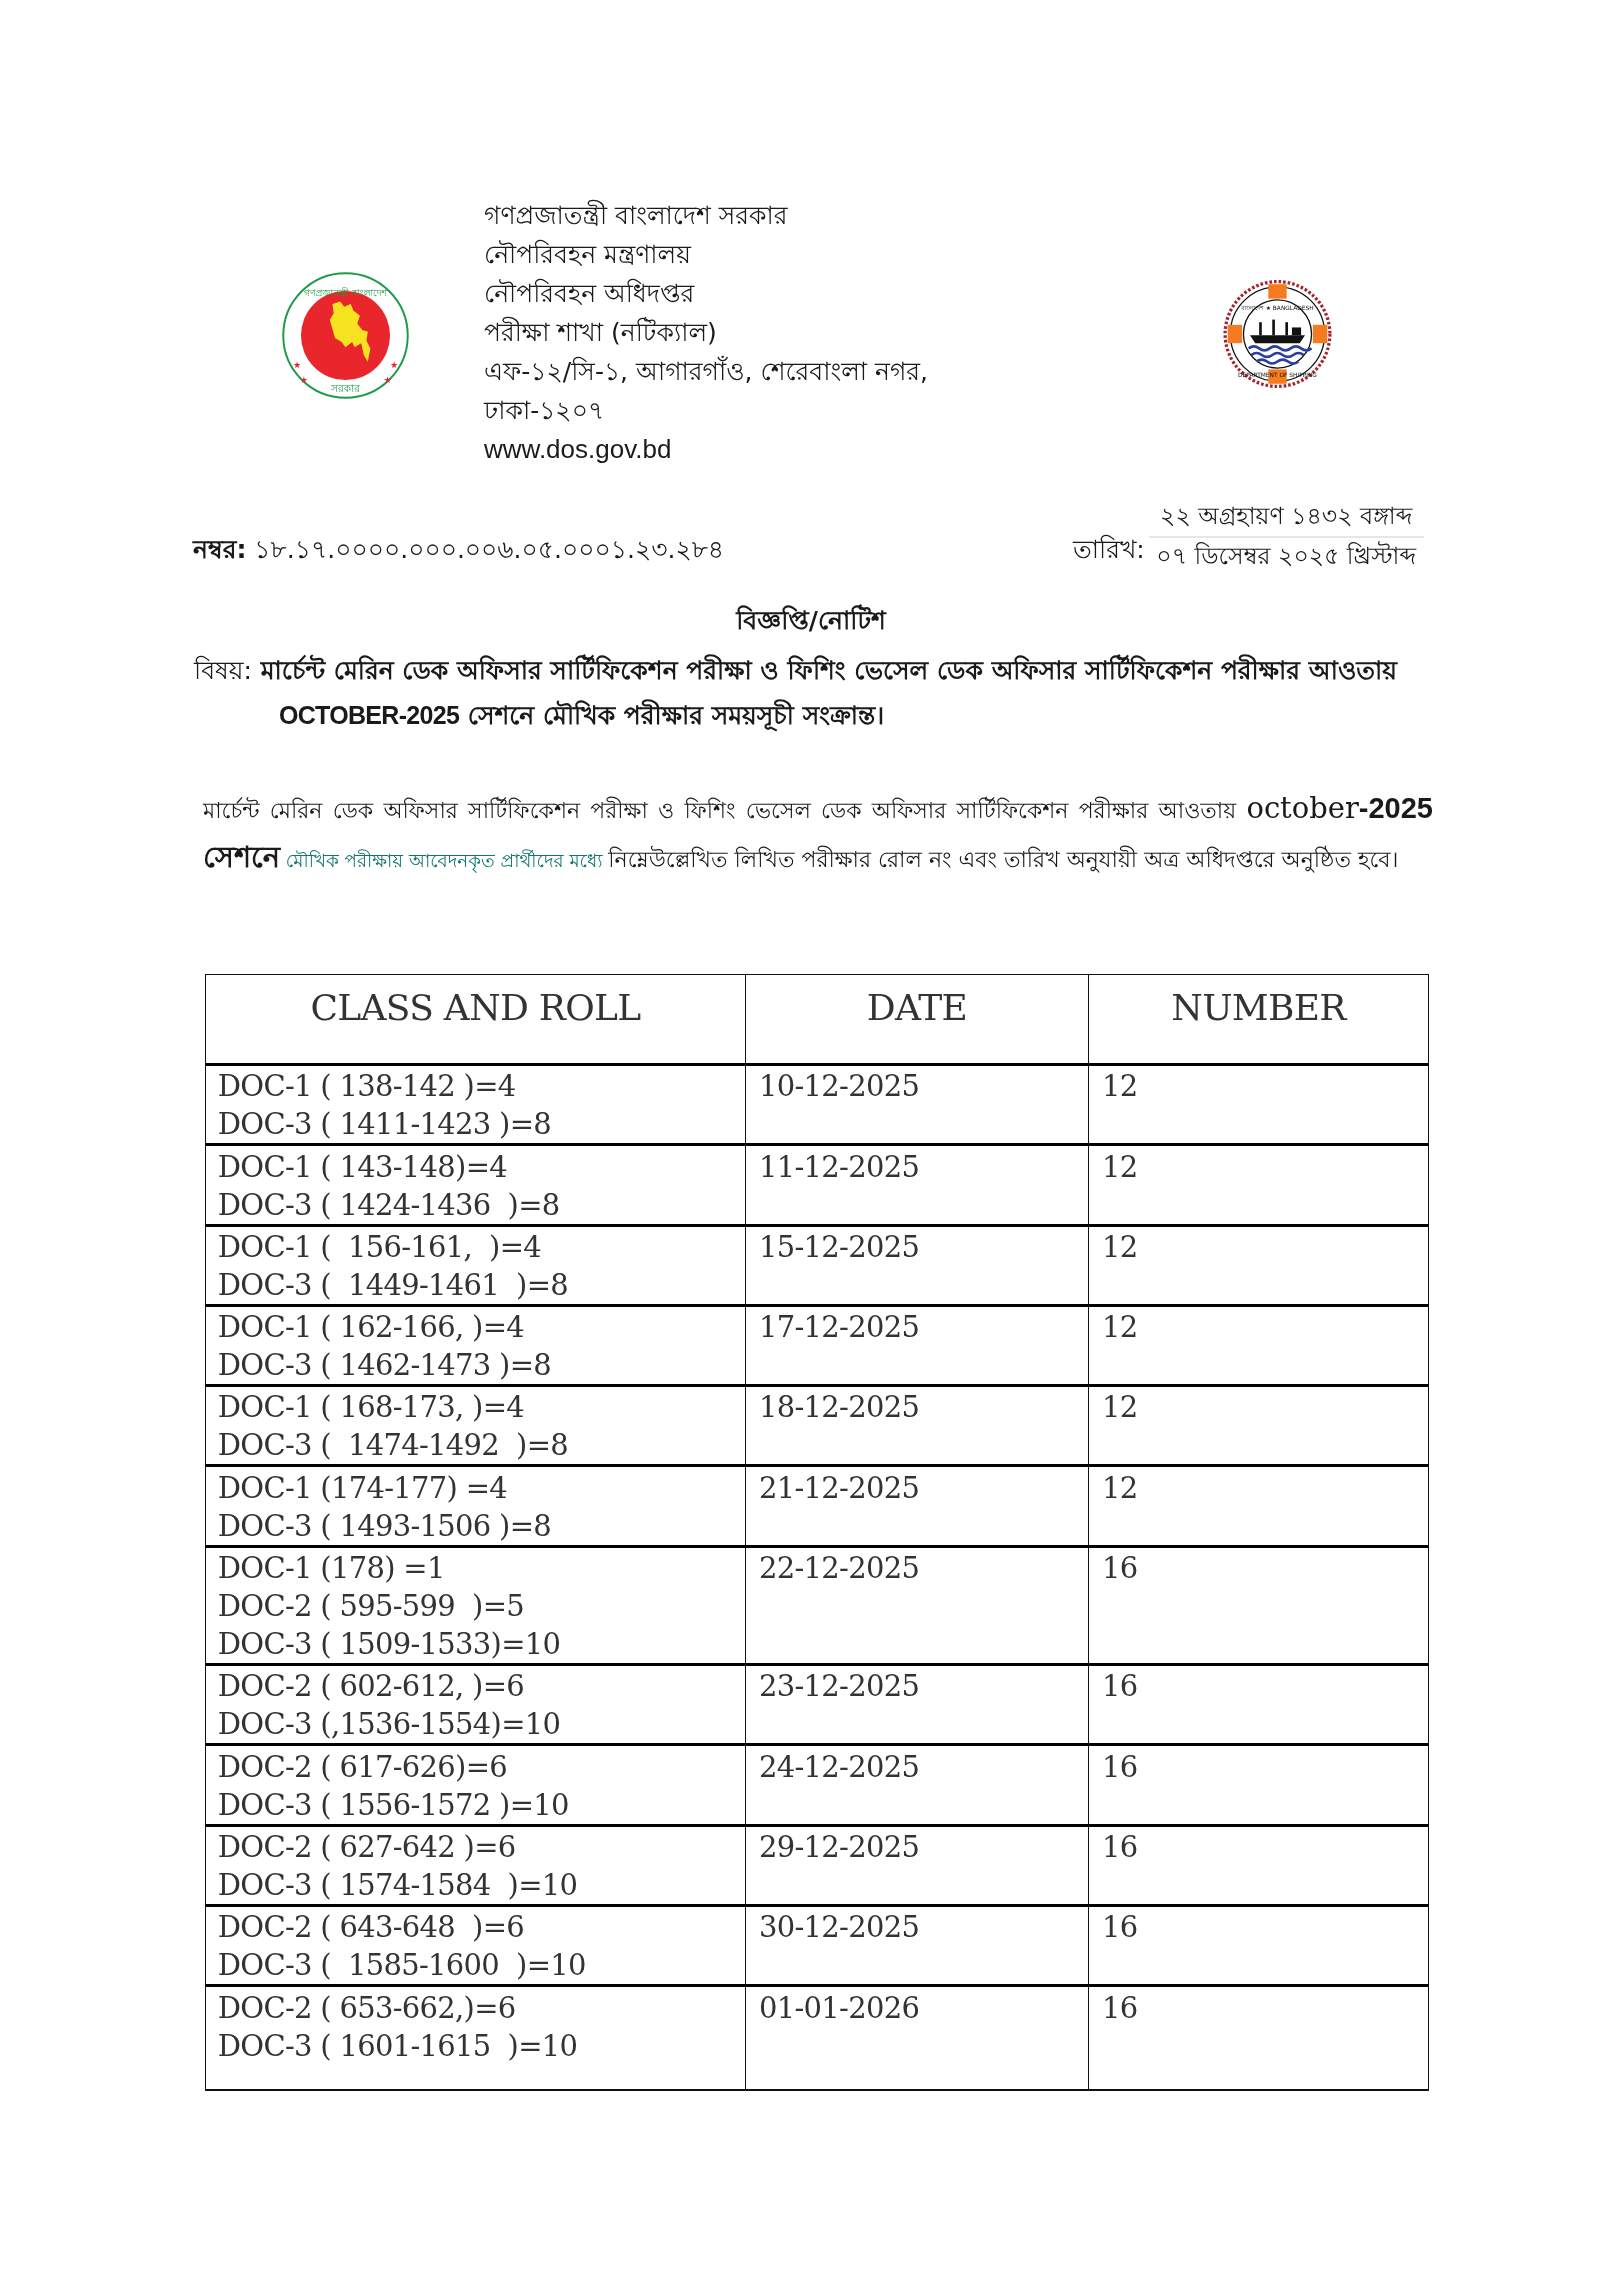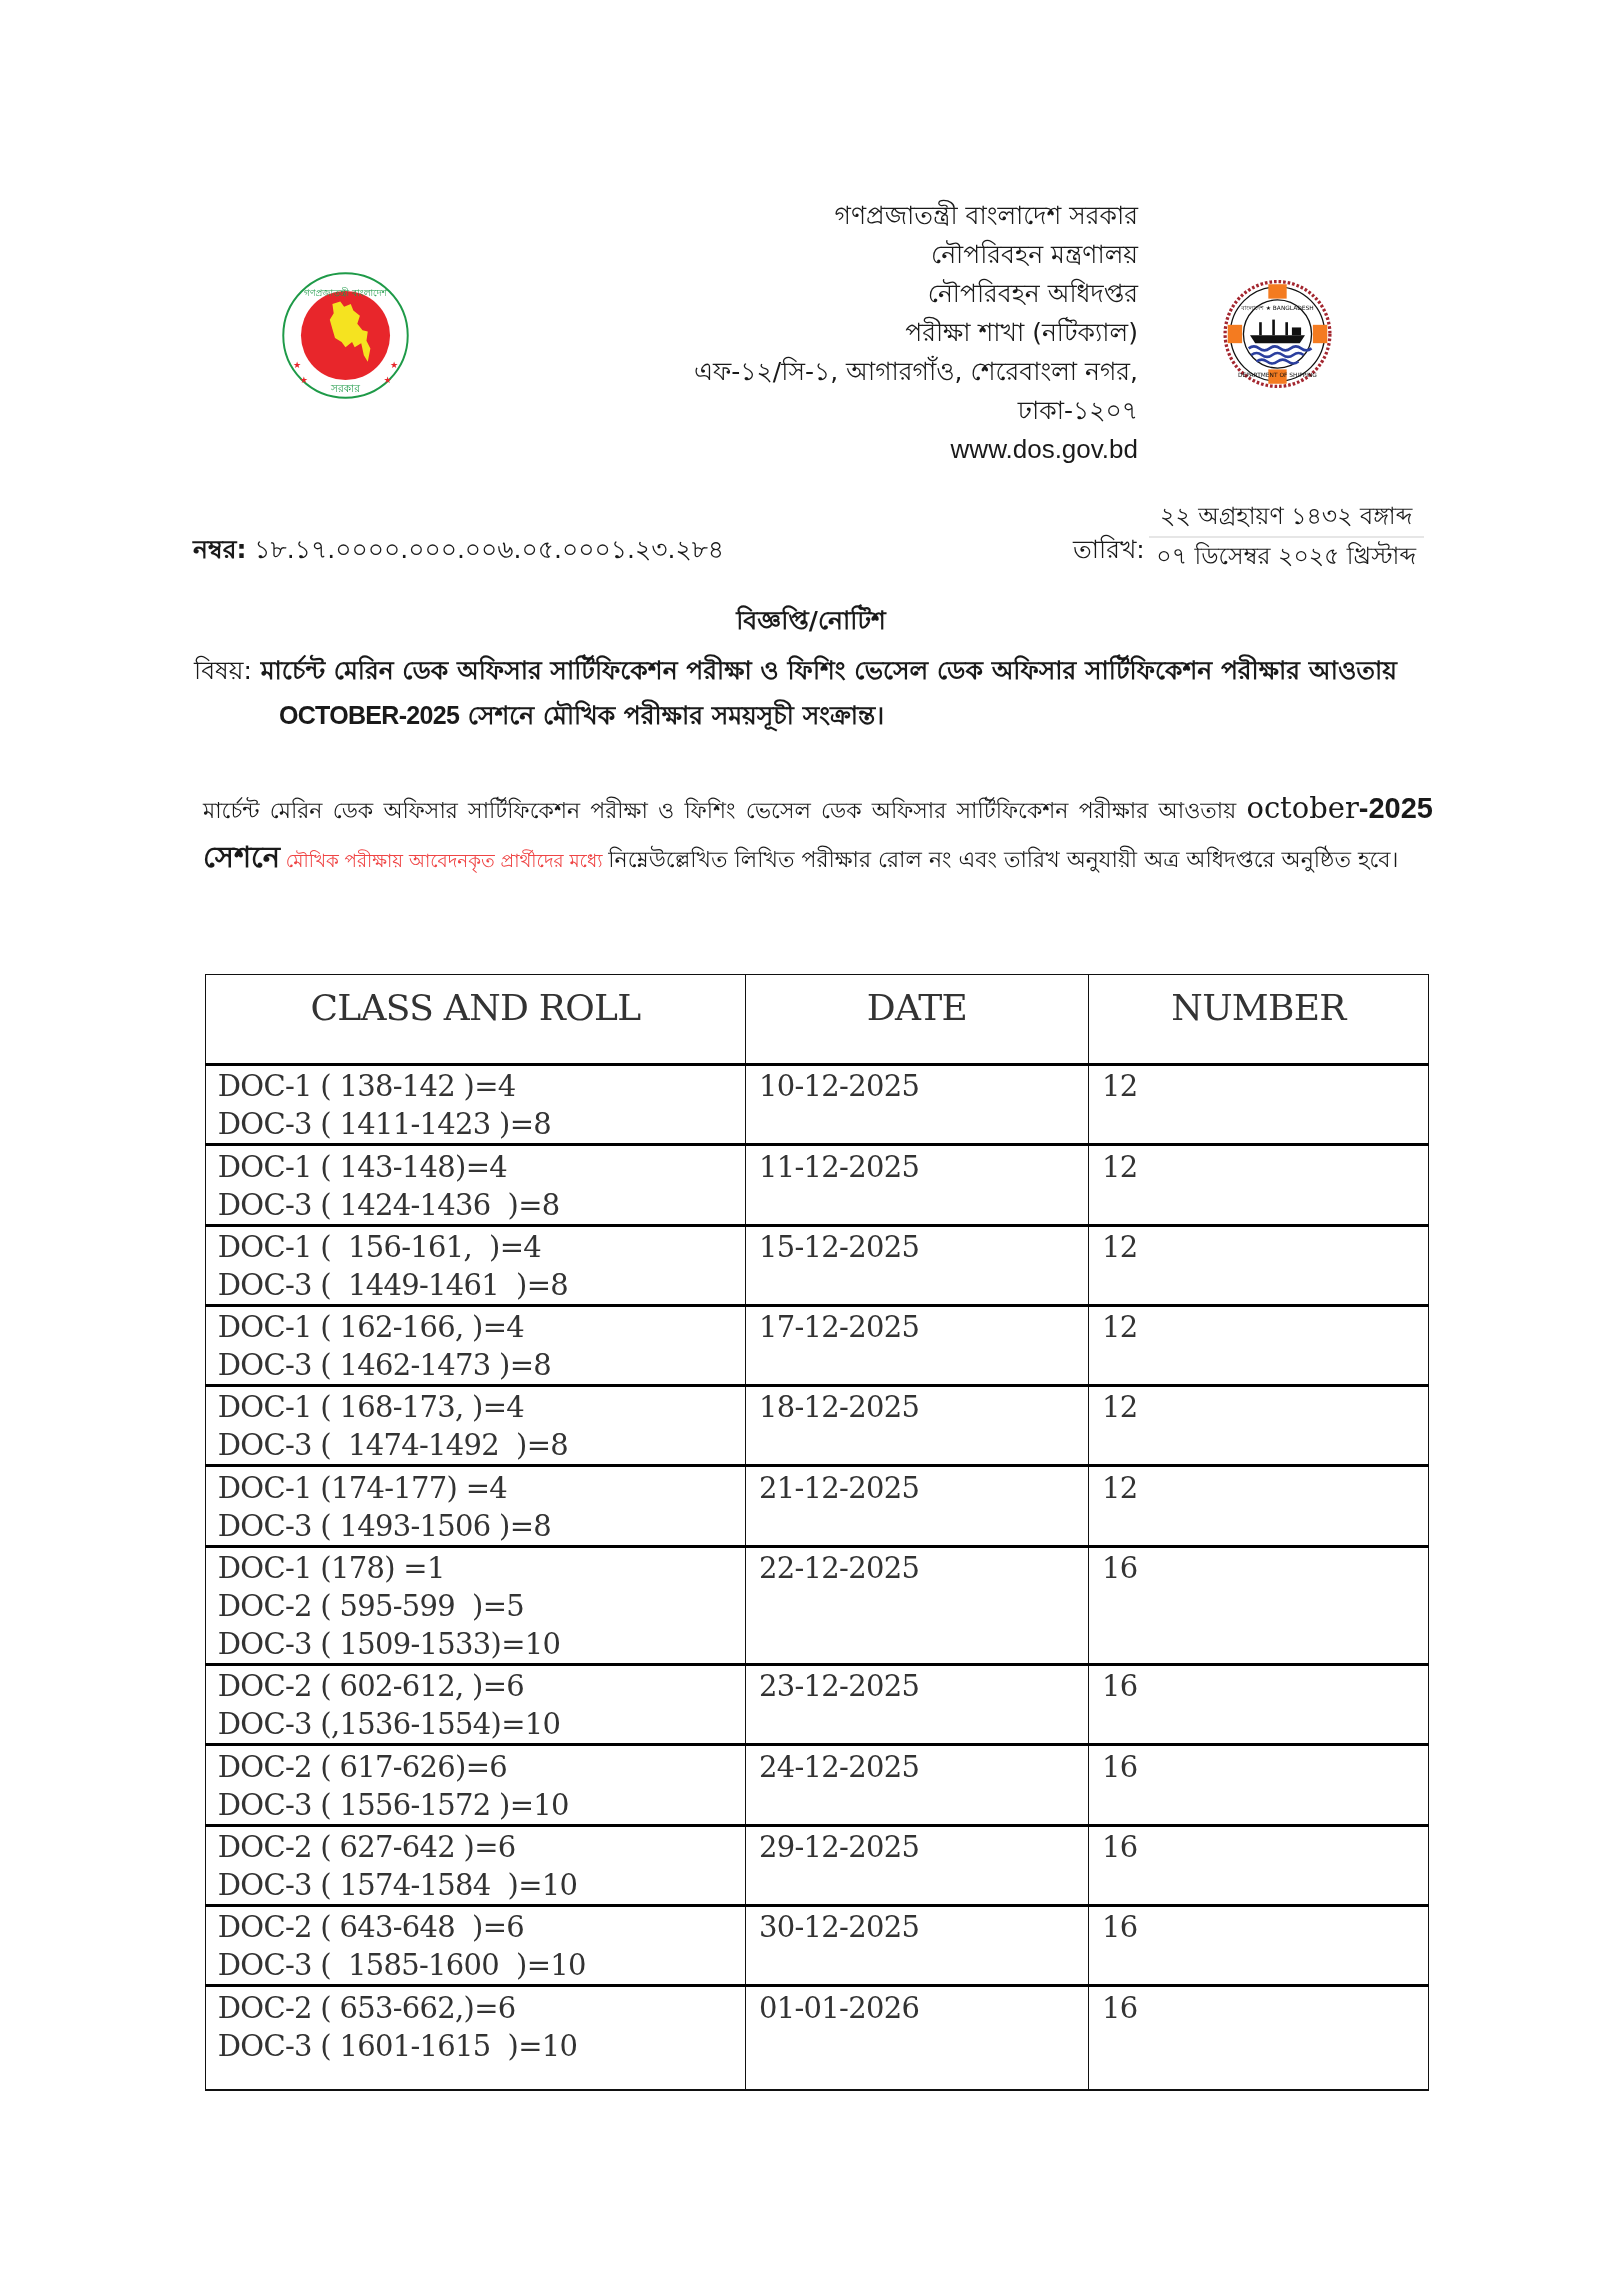--- a/index.html
+++ b/index.html
@@ -1,21 +1,21 @@
 <!DOCTYPE html>
 <html style="font-size:10.5px"><head>
 <meta charset="utf-8">
 <style>
   html, body { margin: 0; padding: 0; background: #ffffff; }
   body { width: 1622px; height: 2295px; position: relative; overflow: hidden; color: #1a1a1a;
          font-family: "DejaVu Sans", "Liberation Sans", sans-serif; }
   .abs { position: absolute; }
 
   
-  .header-block { left: 484px; top: 196px; width: 654px; text-align: right; }
+  .header-block { left: 484px; top: 196px; width: 654px; text-align: left; }
   .header-line { font-size: 25px; line-height: 39px; height: 39px; white-space: nowrap; }
   .header-url { font-family: "Liberation Sans", sans-serif; font-size: 26px; }
 
   .logo-left { left: 280px; top: 270px; width: 131px; height: 131px; }
   .logo-right { left: 1212px; top: 275px; width: 131px; height: 118px; }
 
   
   .ref { left: 193px; top: 530px; font-size: 25px; white-space: nowrap; }
   .ref .label { font-weight: bold; }
   .date-wrap { left: 1073px; top: 500px; display: flex; align-items: flex-end; }
@@ -28,21 +28,21 @@
   .notice-title { left: 0; width: 1622px; top: 601px; text-align: center; font-size: 25px; font-weight: bold; }
   .subject { left: 194px; top: 649px; width: 1243px; font-size: 25px; font-weight: bold; line-height: 44px; }
   .subject .label { font-weight: normal; }
   .subject .line2 { padding-left: 85px; display: block; }
   .subject .en { font-family: "Liberation Sans", sans-serif; letter-spacing: -0.7px; }
 
   
   .para { left: 203px; top: 785px; width: 1230px; font-size: 22px; line-height: 46px; text-align: justify; }
   .para .session { font-family: "DejaVu Serif", serif; font-size: 29px; }
   .para .session b { font-family: "Liberation Sans", sans-serif; font-weight: bold; }
-  .para .small { font-size: 18.3px; color: #ef4444; }
+  .para .small { font-size: 18.3px; color: #0f766e; }
 
   
   .schedule { left: 205px; top: 974px; width: 1222px; border-collapse: collapse; table-layout: fixed;
               font-family: "DejaVu Serif", "Liberation Serif", serif; color: #333; }
   .schedule col.c1 { width: 540px; }
   .schedule col.c2 { width: 343px; }
   .schedule col.c3 { width: 340px; }
   .schedule th { border: 1.3px solid #111; font-weight: normal; font-size: 36px; height: 75px;
                  vertical-align: top; text-align: center; padding-top: 12px; letter-spacing: -0.7px; }
   .schedule td { border-left: 1.3px solid #111; border-right: 1.3px solid #111; border-top: 3.3px solid #000;

